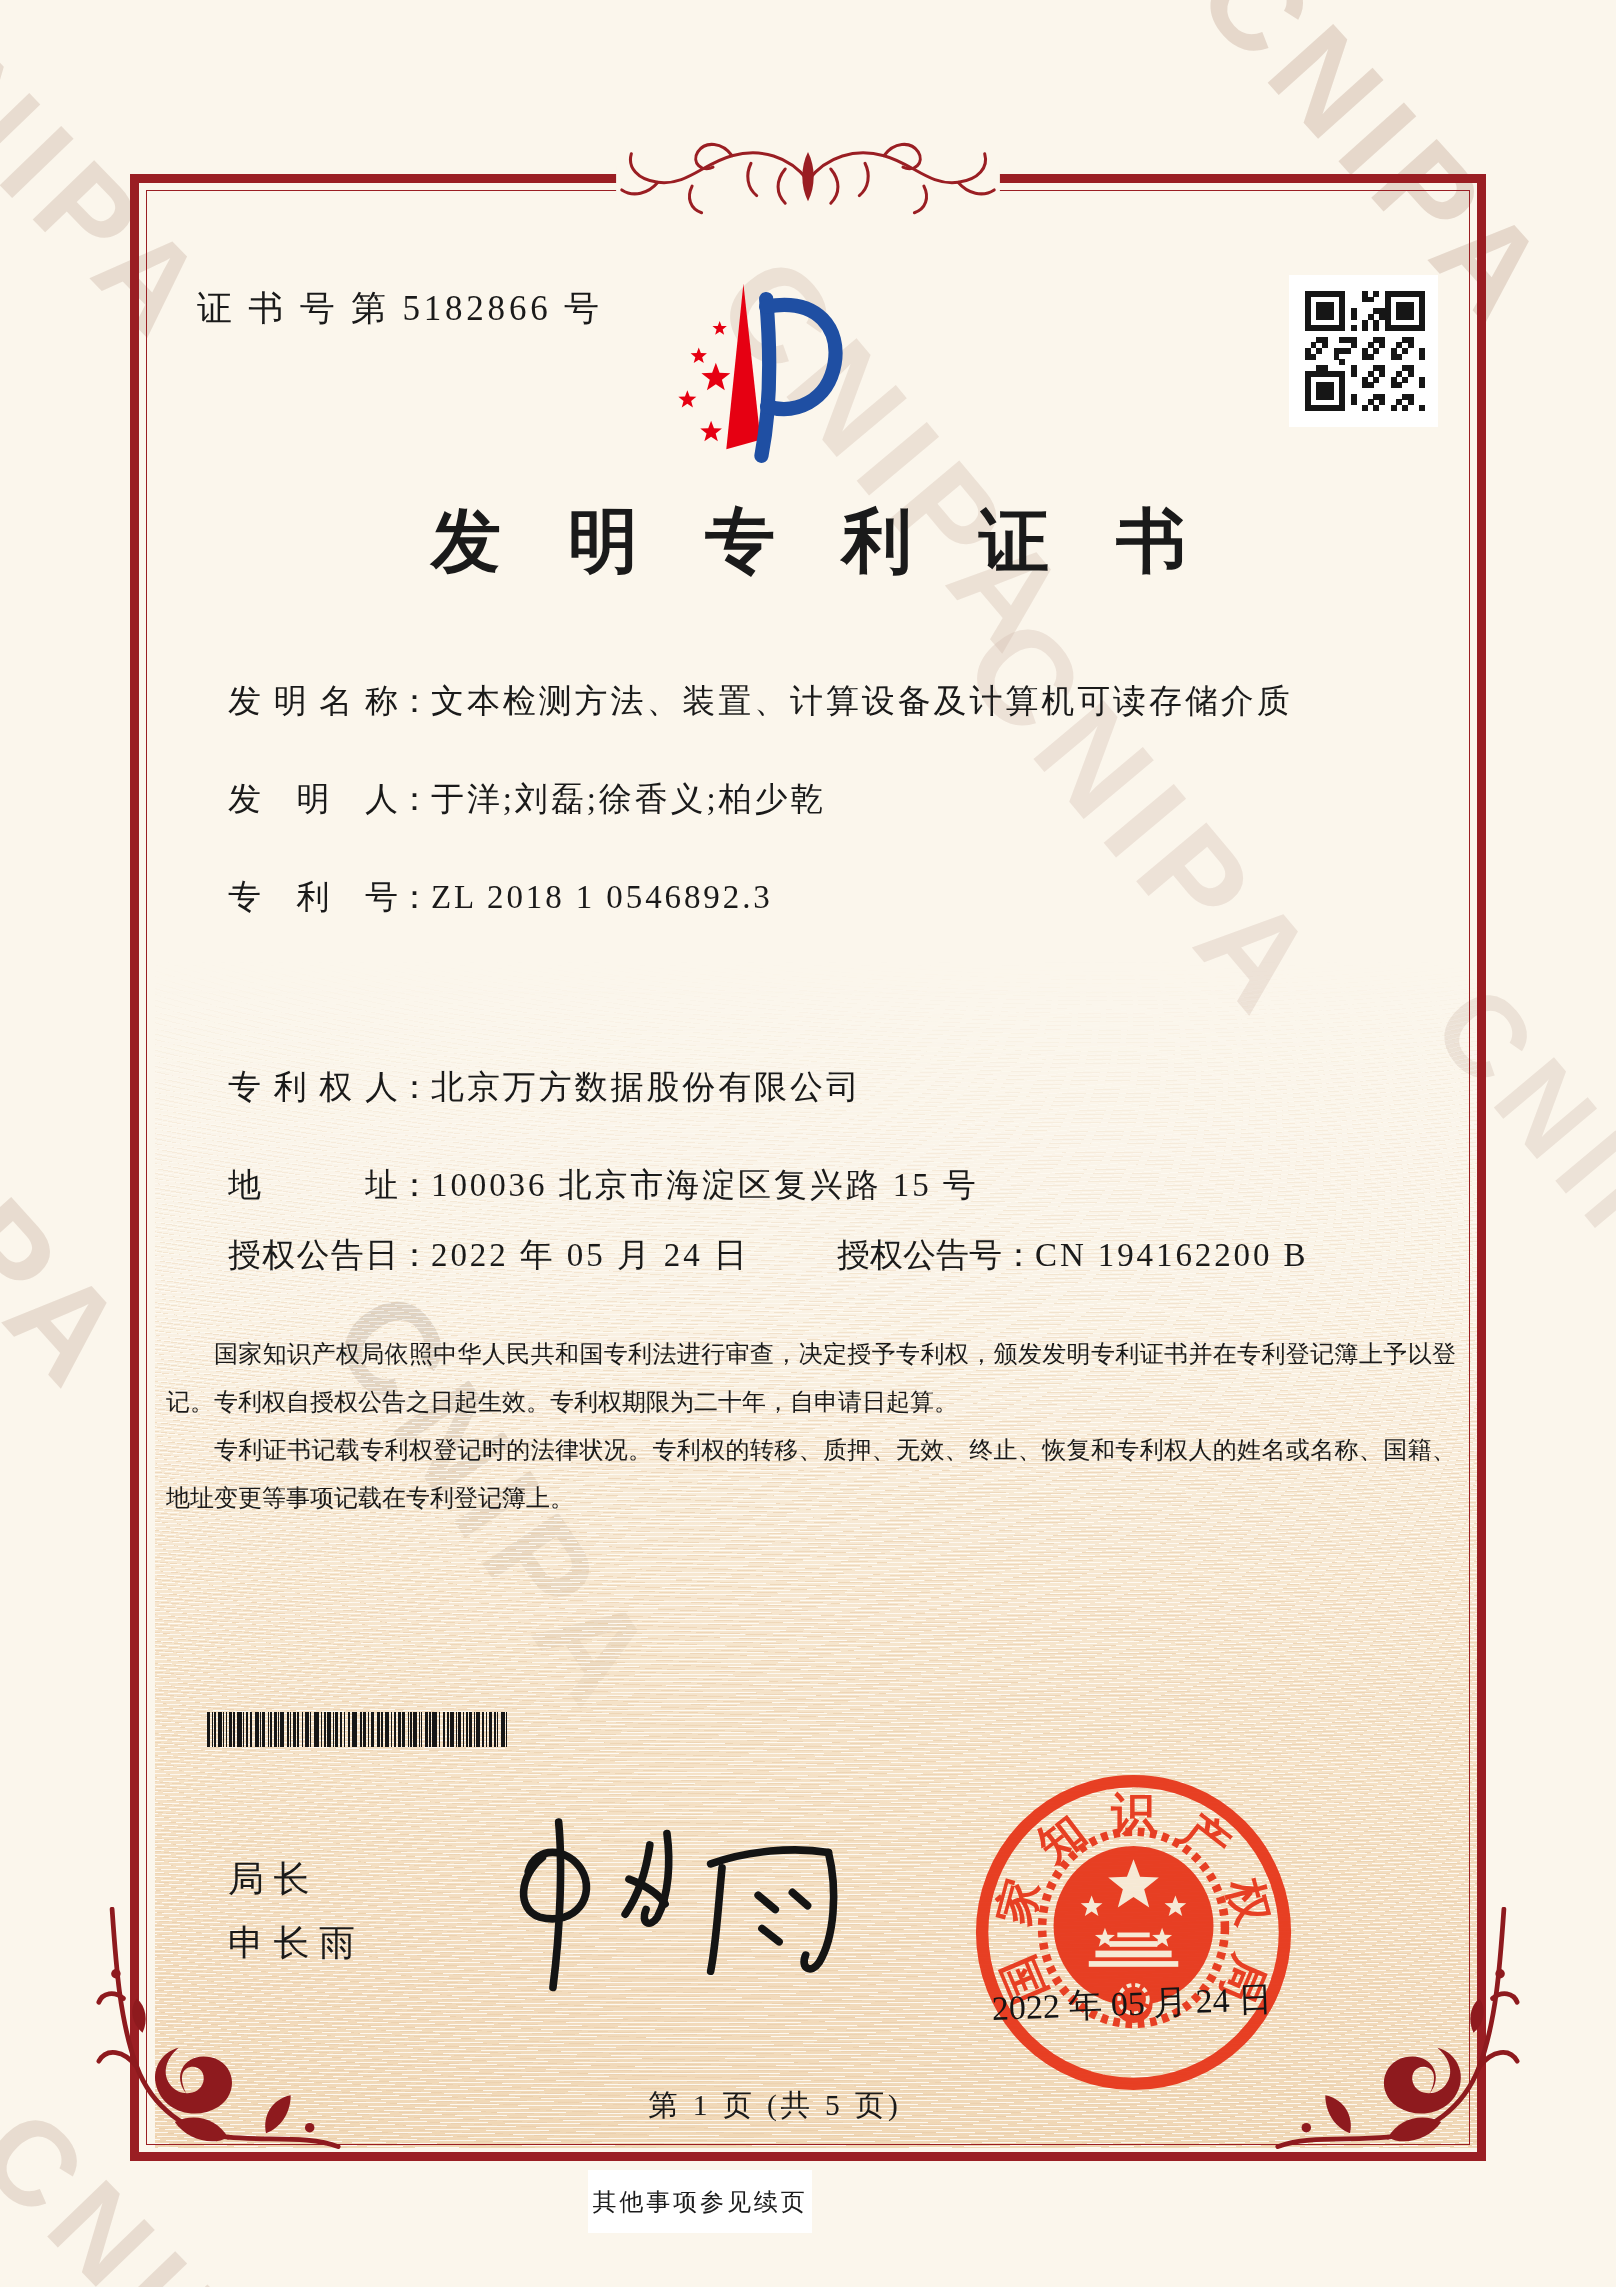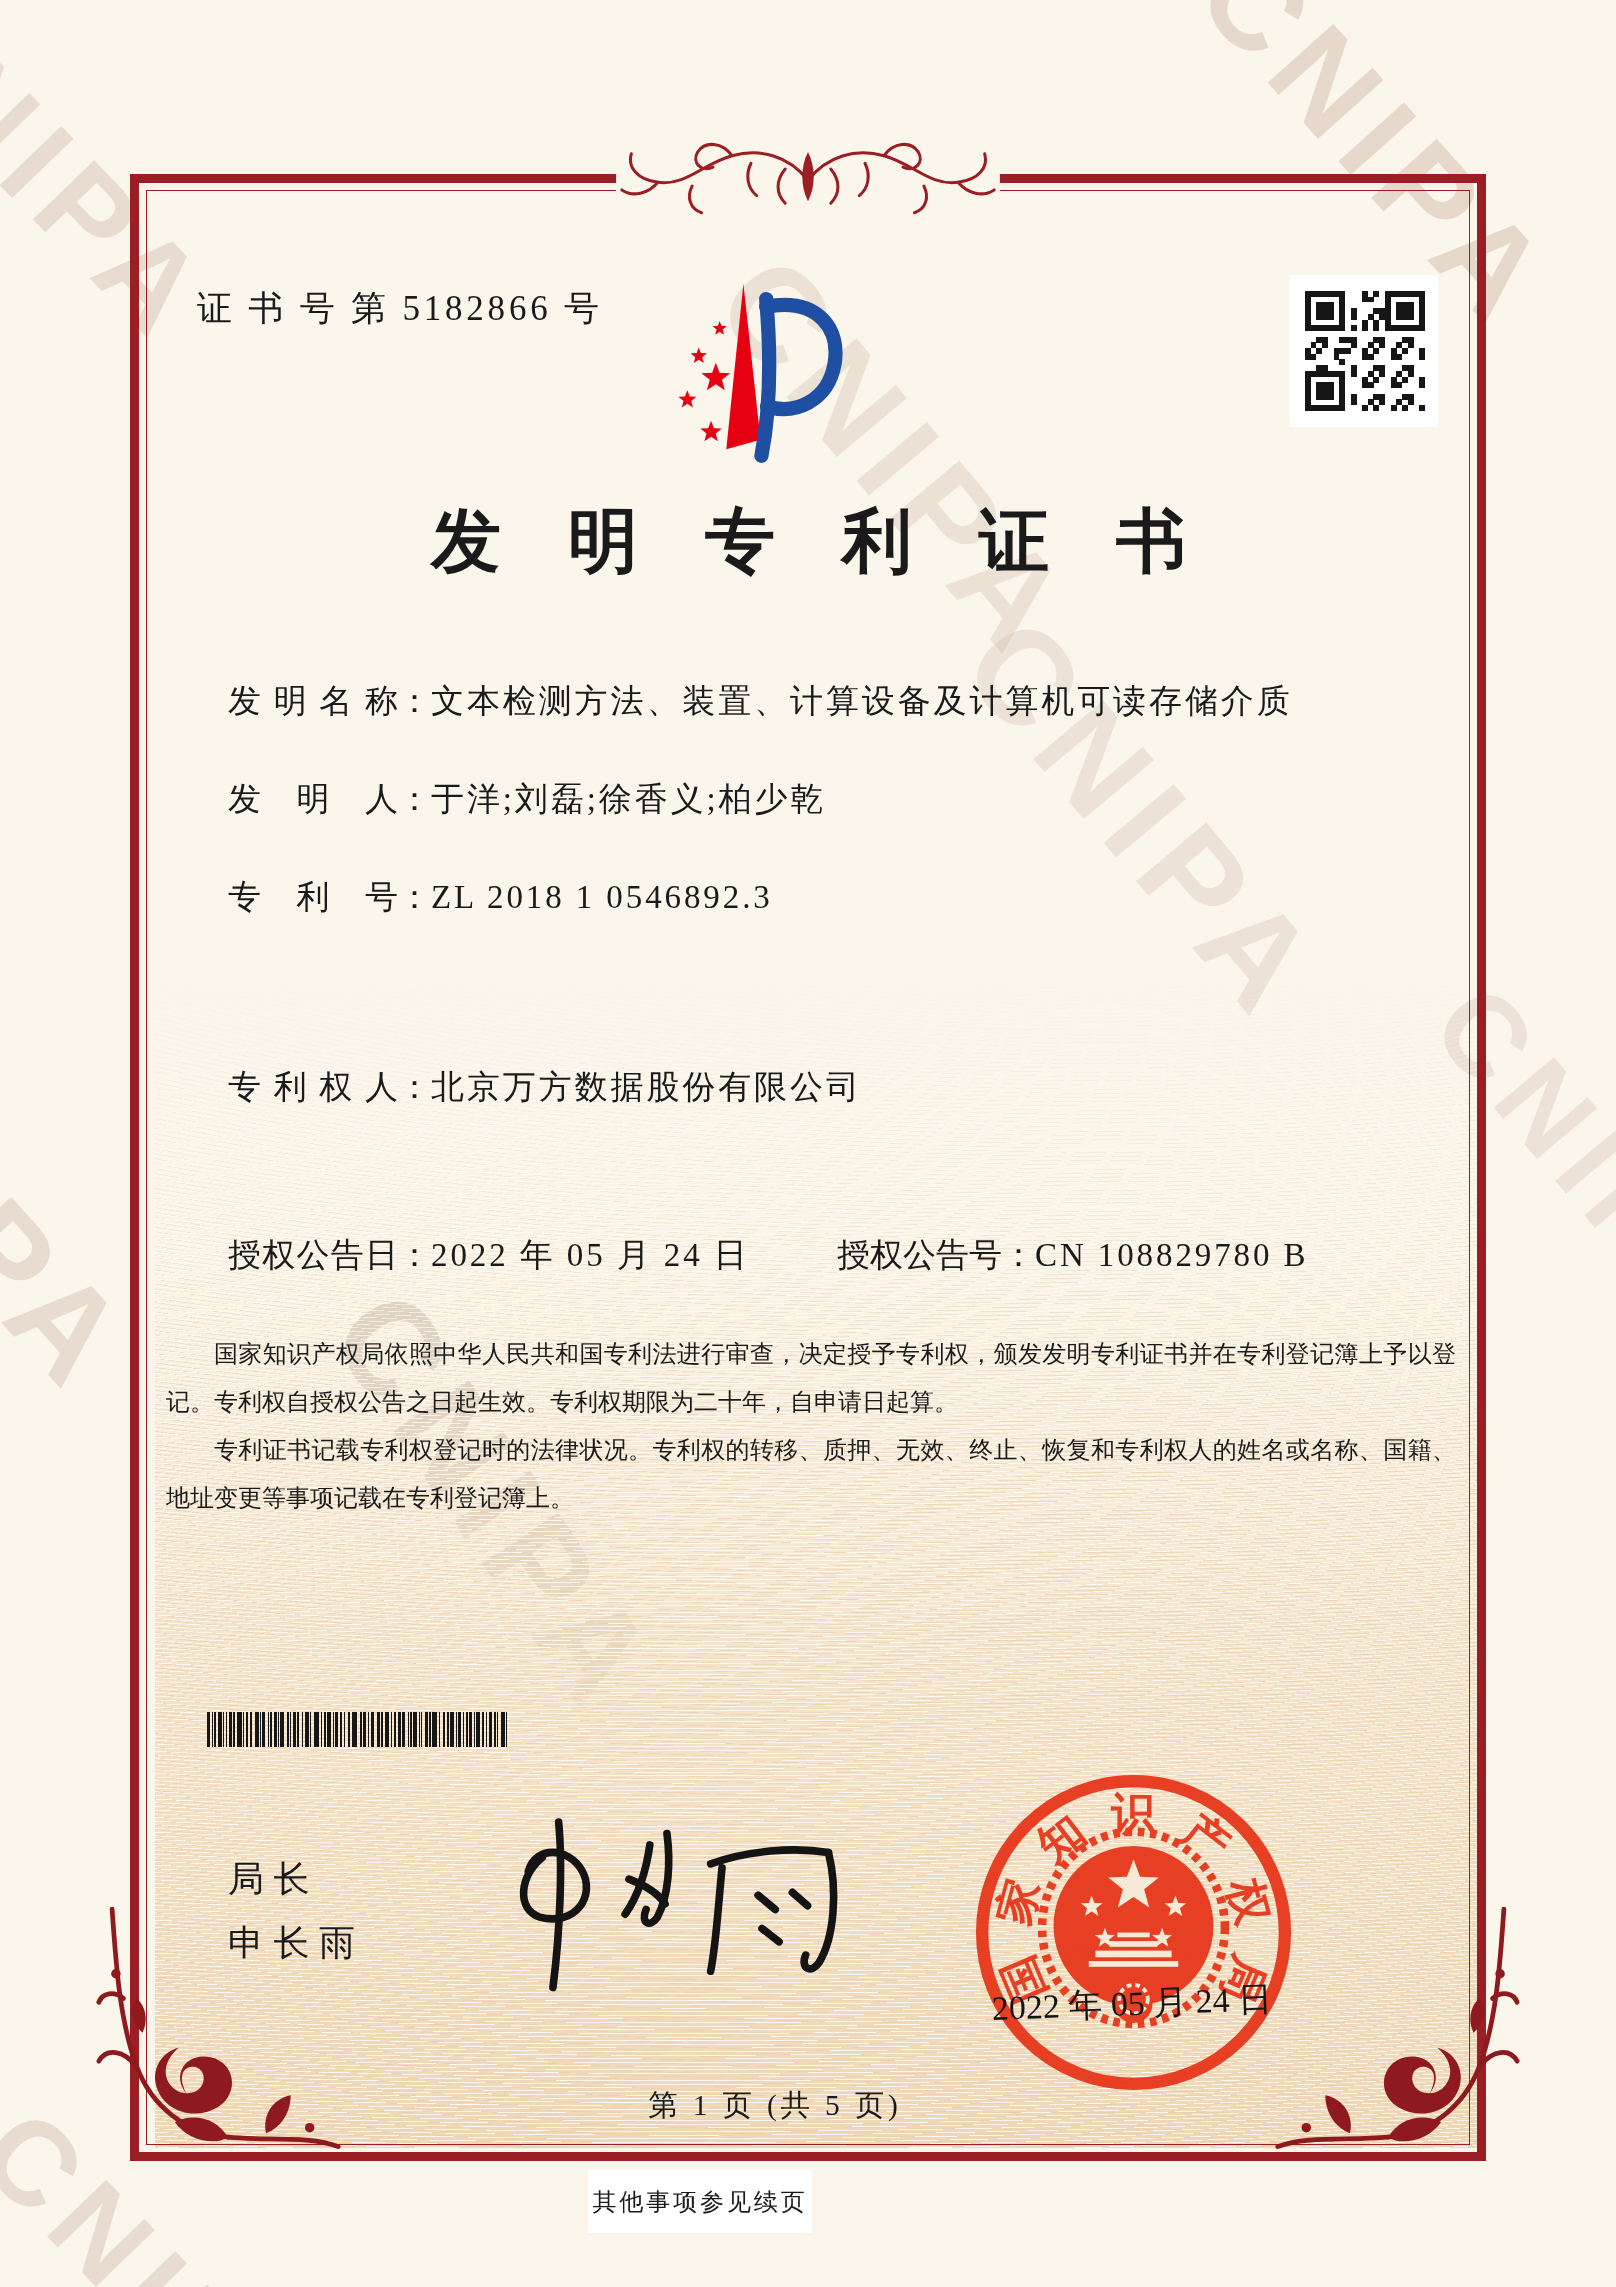--- a/index.html
+++ b/index.html
@@ -347,24 +347,27 @@
   </div>
   <div class="frow" style="top:776px">
     <span class="flabel">发明人</span><span class="fcolon">：</span><span class="fvalue">于洋;刘磊;徐香义;柏少乾</span>
   </div>
   <div class="frow" style="top:874px">
     <span class="flabel">专利号</span><span class="fcolon">：</span><span class="fvalue">ZL 2018 1 0546892.3</span>
   </div>
   <div class="frow" style="top:1064px">
     <span class="flabel">专利权人</span><span class="fcolon">：</span><span class="fvalue">北京万方数据股份有限公司</span>
   </div>
+  <div class="frow" style="top:1162px">
+    <span class="flabel">地址</span><span class="fcolon">：</span><span class="fvalue">100036 北京市海淀区复兴路 15 号</span>
+  </div>
   <div class="frow" style="top:1232px">
     <span class="flabel">授权公告日</span><span class="fcolon">：</span><span class="fvalue">2022 年 05 月 24 日</span>
     <span class="grant-no">
-      <span>授权公告号</span><span>：</span><span class="fvalue">CN 108829780 B</span>
+      <span>授权公告号</span><span>：</span><span class="fvalue">CN 194162200 B</span>
     </span>
   </div>
 
   <div class="bodytext">
     <p>国家知识产权局依照中华人民共和国专利法进行审查，决定授予专利权，颁发发明专利证书并在专利登记簿上予以登记。专利权自授权公告之日起生效。专利权期限为二十年，自申请日起算。</p>
     <p>专利证书记载专利权登记时的法律状况。专利权的转移、质押、无效、终止、恢复和专利权人的姓名或名称、国籍、地址变更等事项记载在专利登记簿上。</p>
   </div>
 
   <div class="barcode" id="barcode">
       <div class="bar" style="left: 0px; width: 2.9px;"></div>

